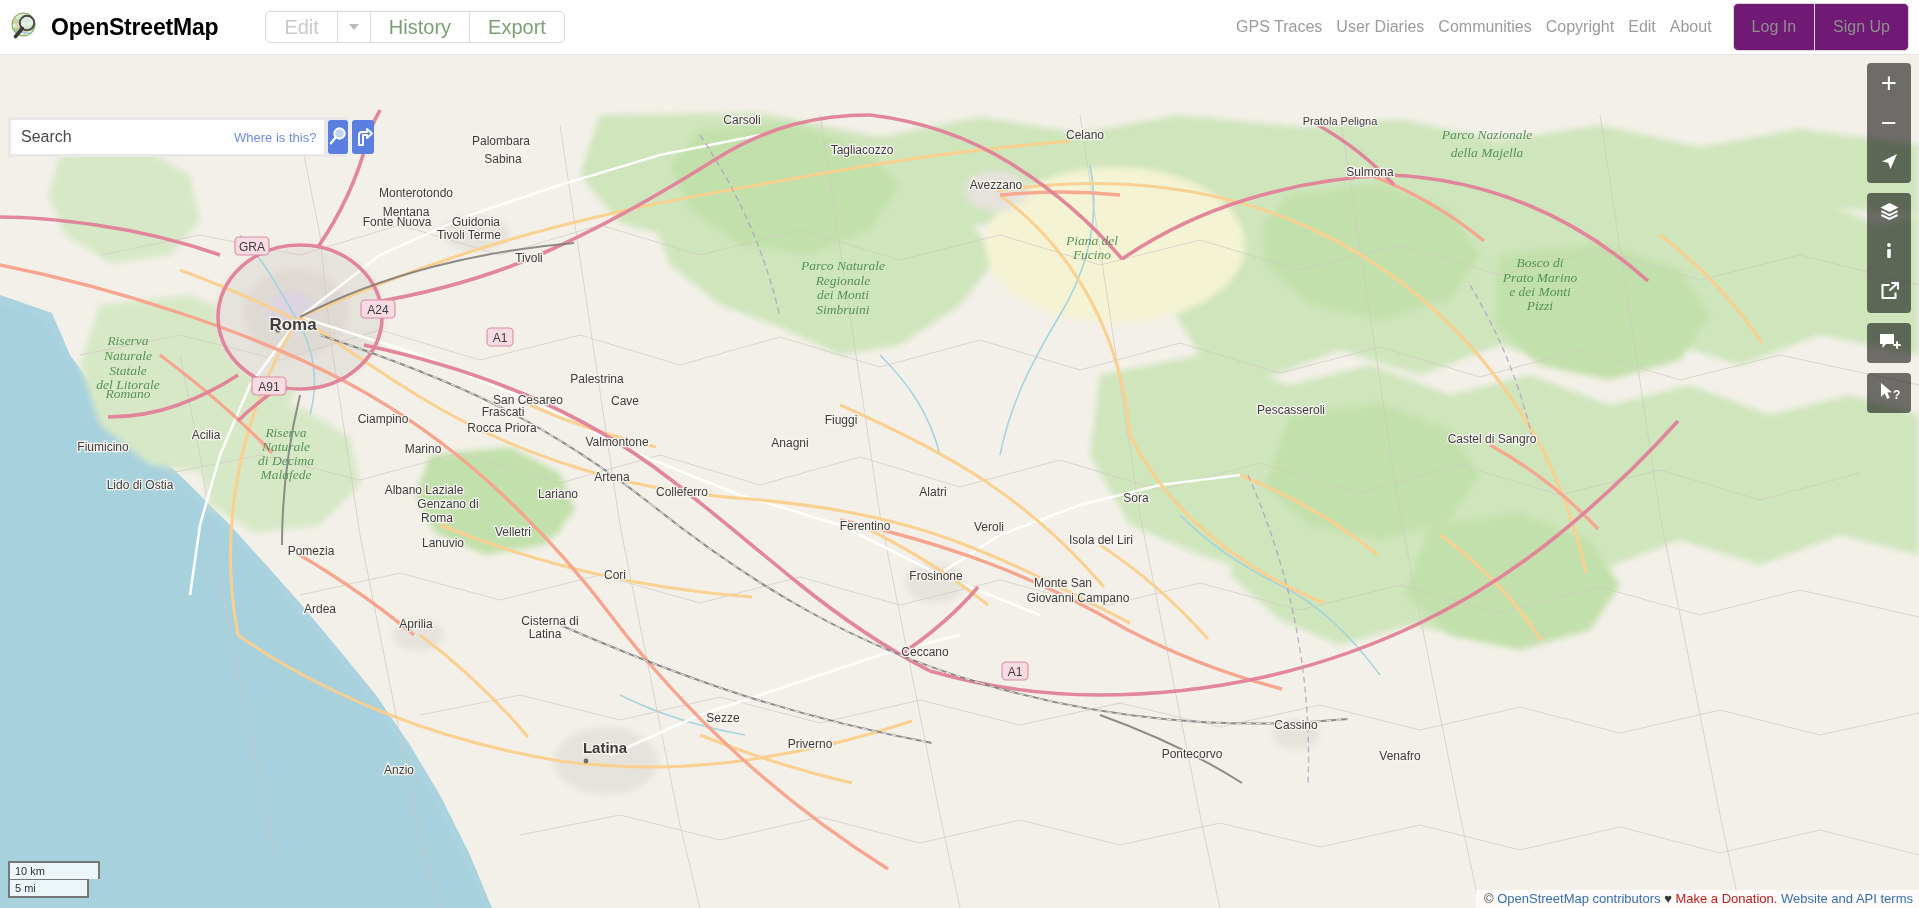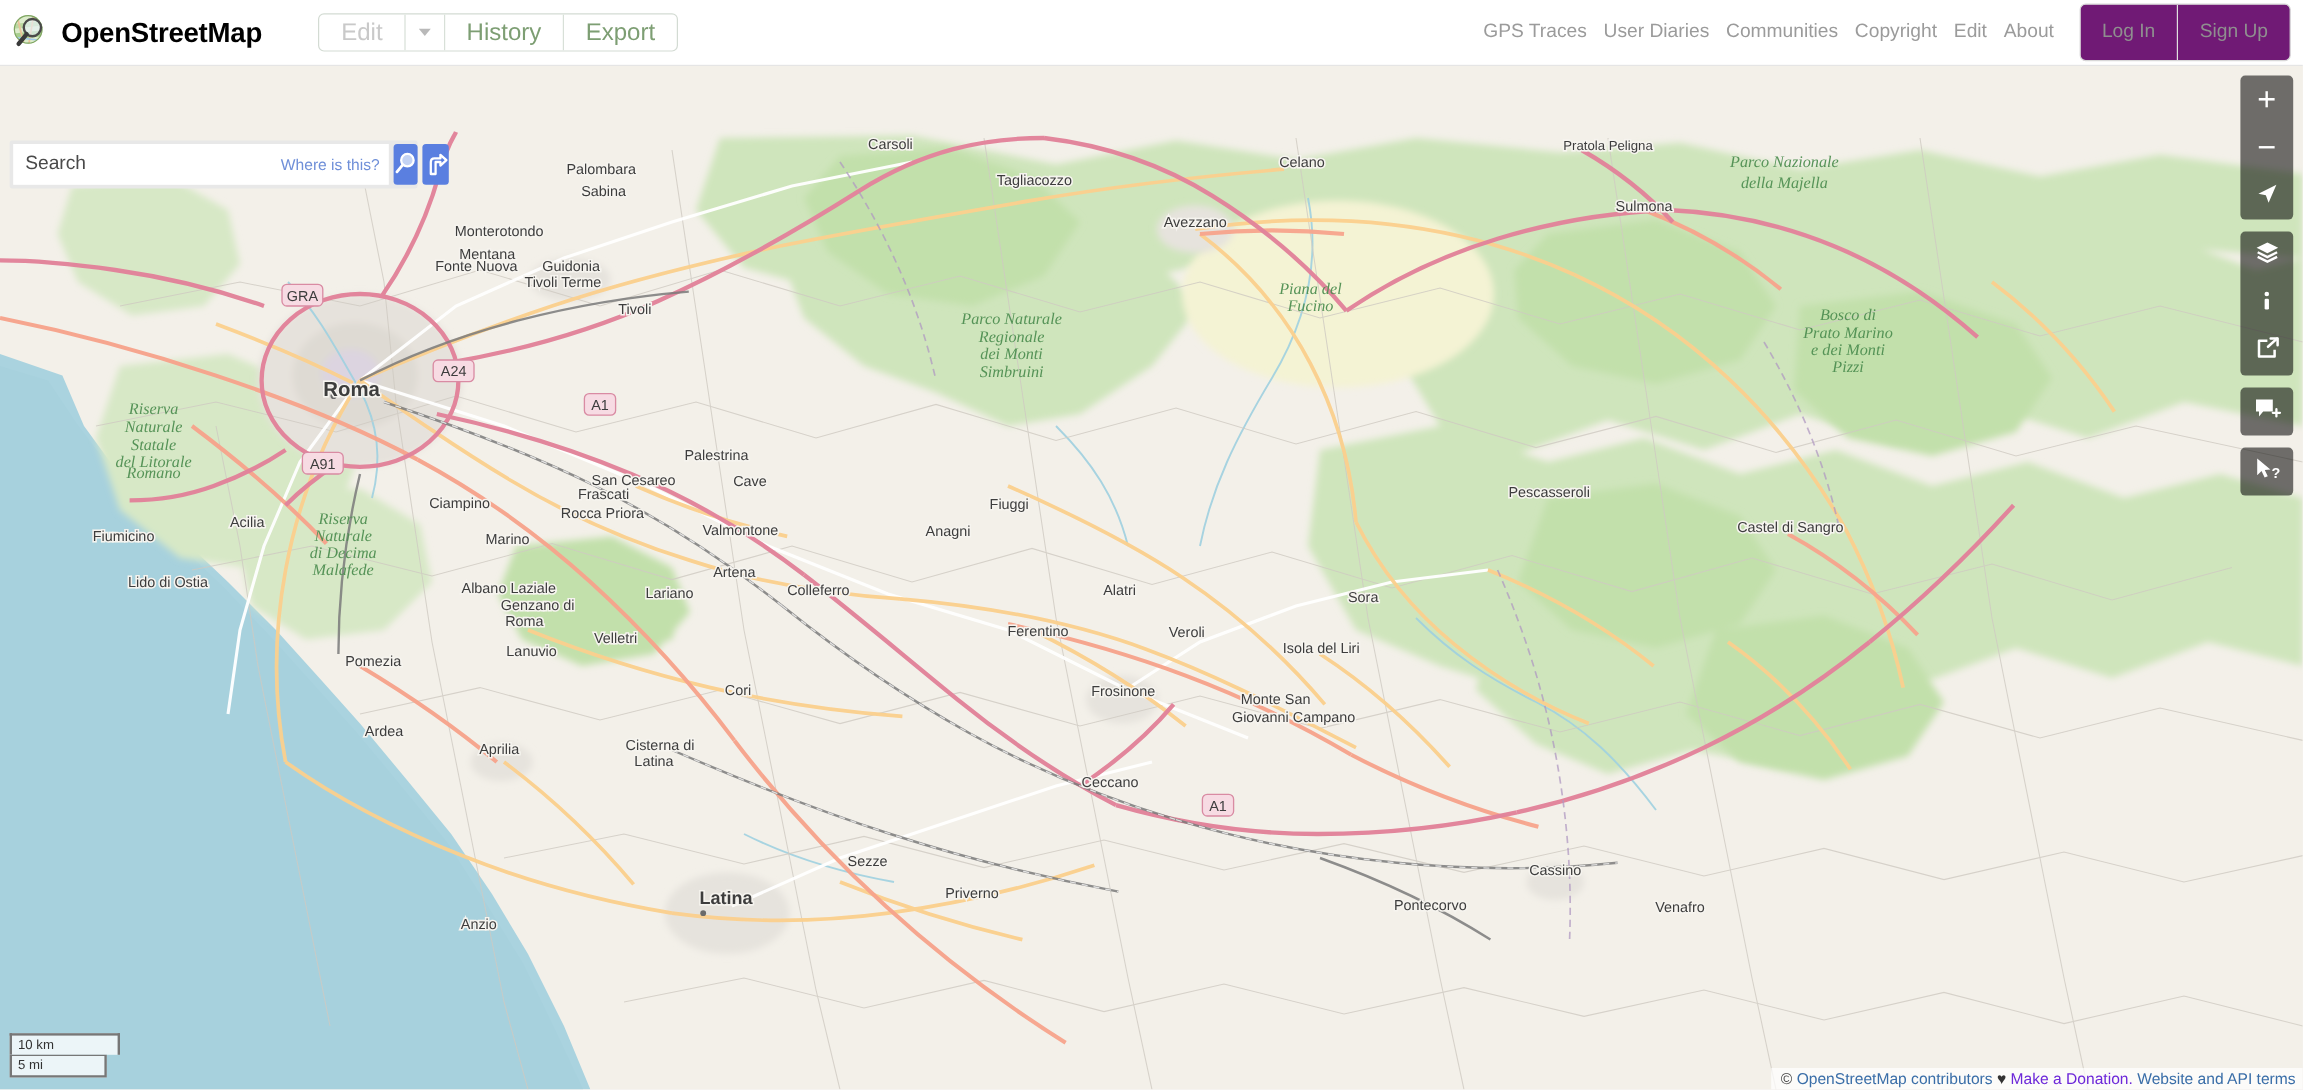--- a/index.html
+++ b/index.html
@@ -166,21 +166,21 @@
 
   
   #attribution {
     position: absolute; right: 0; bottom: 0;
     background: rgba(255,255,255,0.72);
     font-size: 13px; color: #4a4a4a;
     padding: 1px 6px 2px 8px;
     z-index: 40; white-space: nowrap;
   }
   #attribution a { color: #3a6ea8; text-decoration: none; cursor: pointer; }
-  #attribution a.donate { color: #6d28d9; }
+  #attribution a.donate { color: #b91c1c; }
   .heart { color: #333; }
 </style>
 </head>
 <body>
 
 <div id="header">
 
   <a id="brand">
     <span>
       <svg id="brand-logo" viewBox="0 0 32 32" xmlns="http://www.w3.org/2000/svg">

